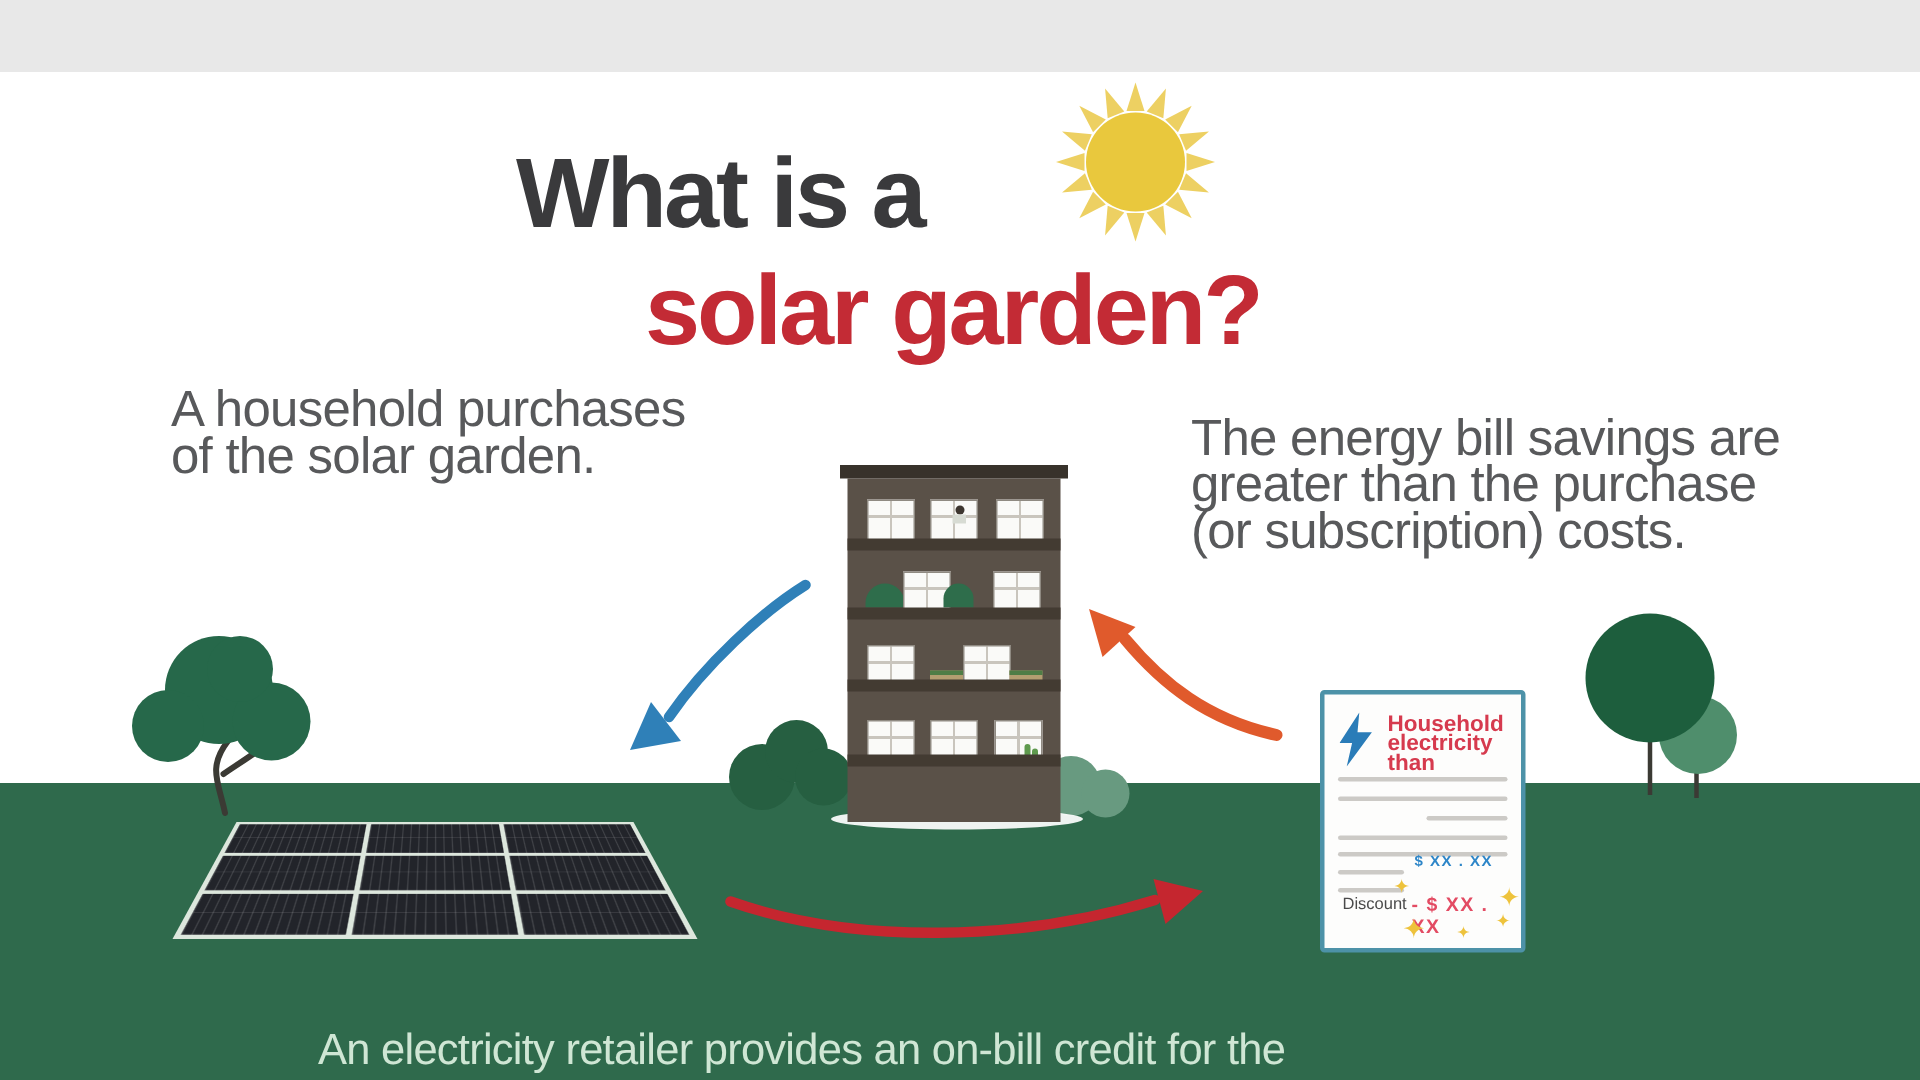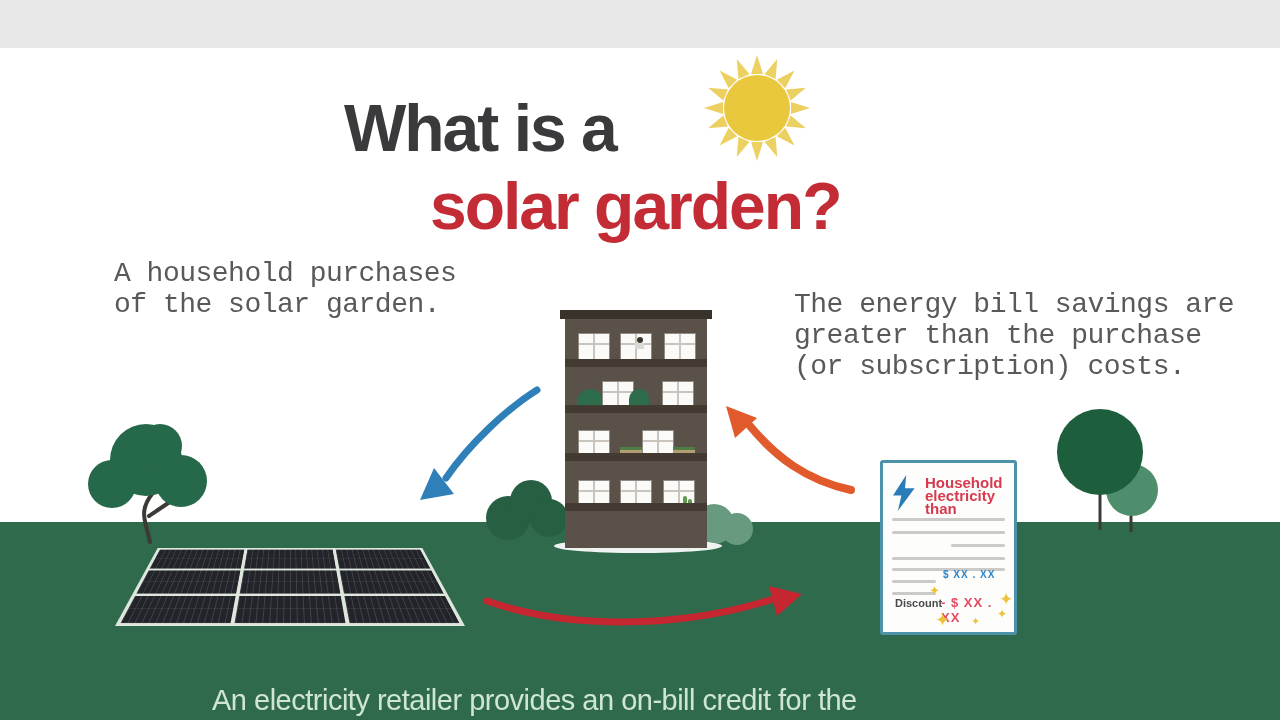--- a/index.html
+++ b/index.html
@@ -8,23 +8,23 @@
   .abs{position:absolute;}
 
   
   .ground{left:0;top:474px;width:1280px;height:246px;background:#2f6a4c;}
 
   
   .title1{left:344px;top:42px;font-size:66px;font-weight:800;letter-spacing:-2px;color:#3a3a3c;}
   .title2{left:430px;top:120px;font-size:66px;font-weight:800;letter-spacing:-2px;color:#c32b35;}
 
   
-  .callout{font-size:28px;line-height:31px;font-weight:500;color:#58595b;letter-spacing:-0.5px;font-family:Liberation Mono, monospace;}
+  .callout{font-size:34px;line-height:31px;font-weight:500;color:#58595b;letter-spacing:-0.5px;}
   .callout-left{left:114px;top:210px;}
-  .callout-right{left:794px;top:241px;}
+  .callout-right{left:794px;top:229px;}
 
   
   .caption{font-size:29px;font-weight:500;color:#cfe6d4;letter-spacing:-0.5px;}
   .cap1{left:212px;top:636px;}
   .cap2{left:318px;top:668px;}
 
   
   .scene{left:0;top:0;width:1280px;height:720px;pointer-events:none;}
 
   
@@ -53,21 +53,21 @@
            repeating-linear-gradient(90deg, rgba(255,255,255,0.14) 0 1px, rgba(0,0,0,0) 1px 7px),
            #22242a;}
 
   
   .bill{left:880px;top:412px;width:137px;height:175px;background:#fdfdfc;
         border:3px solid #4d92a8;border-radius:3px;box-sizing:border-box;}
   .bill-title{position:absolute;left:42px;top:13px;width:90px;font-size:15px;line-height:13px;
               font-weight:700;color:#d63a4e;}
   .bline{position:absolute;height:3px;background:#cccac6;border-radius:2px;}
   .amount{position:absolute;left:60px;top:106px;font-size:10px;font-weight:700;color:#2e86c8;letter-spacing:1px;}
-  .disc-label{position:absolute;left:12px;top:134px;font-size:11px;font-weight:700;color:#4a4a4a;}
+  .disc-label{position:absolute;left:12px;top:134px;font-size:11px;font-weight:400;color:#4a4a4a;}
   .disc-value{position:absolute;left:58px;top:132px;font-size:13px;font-weight:700;color:#e34b63;letter-spacing:1px;}
   .sparkle{position:absolute;color:#eec33c;font-weight:400;}
 </style>
 </head>
 <body>
 
 <div class="stage">
 
   <div class="abs ground"></div>
 

